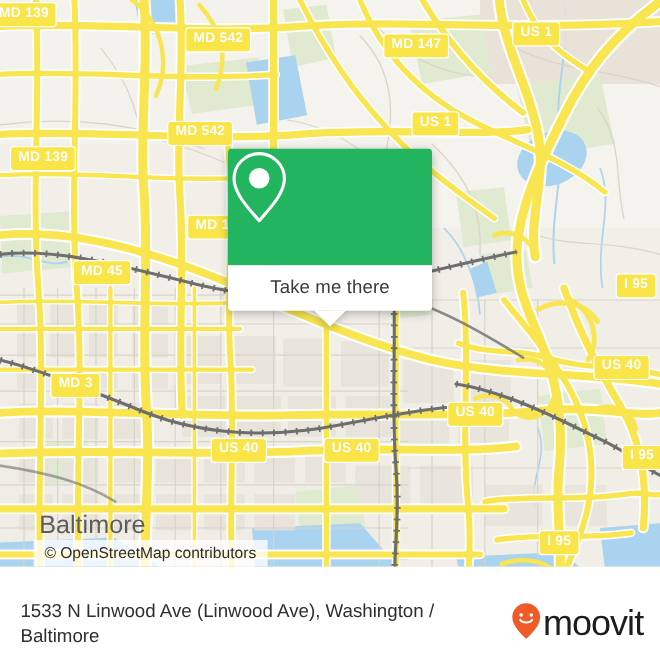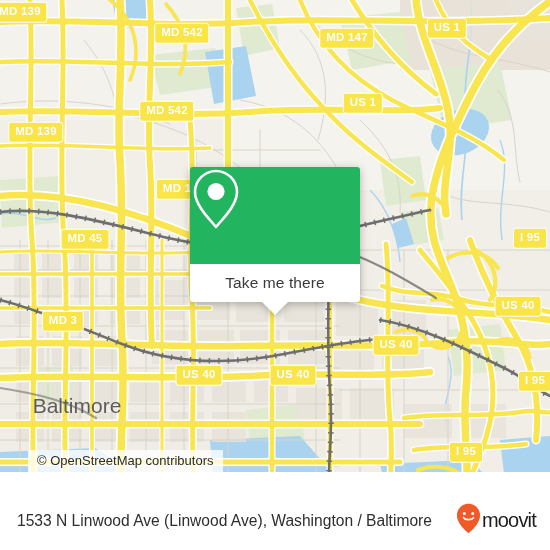--- a/index.html
+++ b/index.html
@@ -30,40 +30,40 @@
     box-sizing:border-box;
     transform:translate(-50%,-50%);
     text-shadow:0 0 1px rgba(0,0,0,.05);
   }
   .place-label{
     position:absolute;
     transform:translate(-50%,-50%);
     color:#5c5c5c;
     font-size:21px;
     white-space:nowrap;
+    margin-top:32px;
   }
 
   
   #attribution{
     position:absolute;left:0;bottom:0;
     background:rgba(255,255,255,.78);
     color:#2b2b2b;
     font-size:13px;
     padding:3px 9px 4px 9px;
     white-space:nowrap;
     margin-left:28px;
   }
 
   
   #popup{
     position:absolute;
     left:190px;top:124px;
     width:170px;
     filter:drop-shadow(0 2px 4px rgba(0,0,0,.28));
-    margin-top:43px;
   }
   #popup-top{
     background:#22b45f;
     height:97px;
     border-radius:3px 3px 0 0;
     display:flex;align-items:center;justify-content:center;
   }
   #popup-bottom{
     background:#ffffff;
     height:38px;
@@ -98,21 +98,21 @@
     color:#2e2e2e;
     font-size:15.6px;
     line-height:21px;
   }
   #brand{
     display:flex;align-items:center;
     padding-right:14px;
   }
   #brand-word{
     color:#1d1d1d;
-    font-size:20px;
+    font-size:30px;
     letter-spacing:-.8px;
     margin-left:1px;
     font-weight:normal;
   }
 </style>
 </head>
 <body>
 
 <div id="root">
 
@@ -357,21 +357,21 @@
     </svg>
 
     <div class="shield" style="left:20px;top:12px;">MD 139</div>
     <div class="shield" style="left:182px;top:33px;">MD 542</div>
     <div class="shield" style="left:303px;top:38px;margin-left:44px;">MD 147</div>
     <div class="shield" style="left:447px;top:28px;">US 1</div>
     <div class="shield" style="left:363px;top:103px;">US 1</div>
     <div class="shield" style="left:167px;top:111px;">MD 542</div>
     <div class="shield" style="left:36px;top:132px;">MD 139</div>
     <div class="shield" style="left:177px;top:189px;">MD 1</div>
-    <div class="shield" style="left:85px;top:239px;">MD 45</div>
+    <div class="shield" style="left:85px;top:227px;">MD 45</div>
     <div class="shield" style="left:530px;top:238px;">I 95</div>
     <div class="shield" style="left:518px;top:306px;">US 40</div>
     <div class="shield" style="left:63px;top:321px;">MD 3</div>
     <div class="shield" style="left:396px;top:345px;">US 40</div>
     <div class="shield" style="left:199px;top:375px;">US 40</div>
     <div class="shield" style="left:293px;top:375px;">US 40</div>
     <div class="shield" style="left:535px;top:381px;">I 95</div>
     <div class="shield" style="left:466px;top:452px;">I 95</div>
 
     <div class="place-label" style="left:77px;top:406px;">Baltimore</div>

